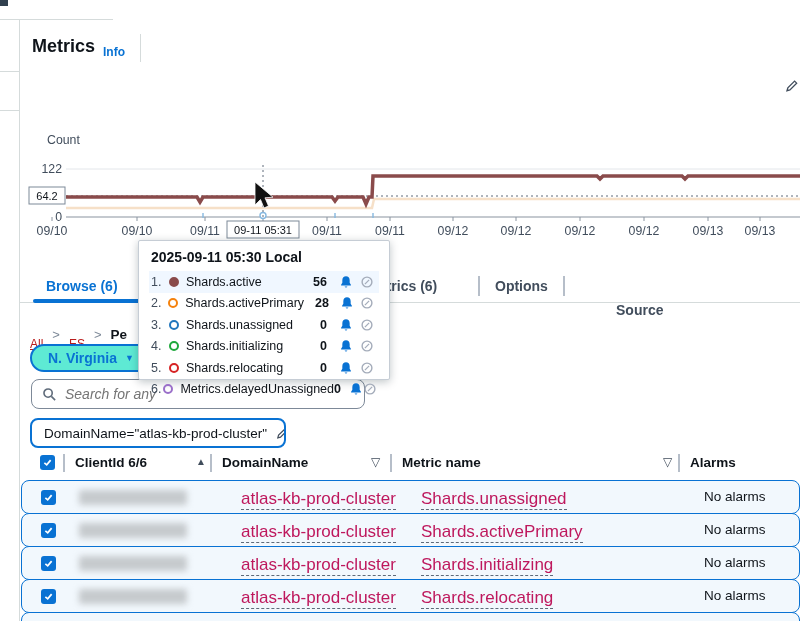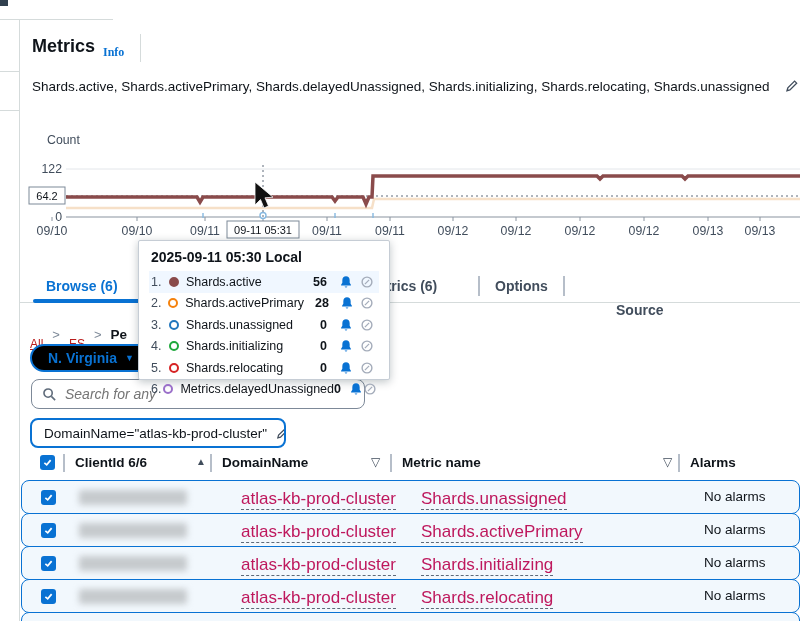--- a/index.html
+++ b/index.html
@@ -11,21 +11,21 @@
   .vline { background:#d5dbdb; width:1px; }
   .title { font-size:18px; font-weight:bold; color:#0f141a; }
   .info-link { font-size:12px; font-weight:bold; color:#0972d3; cursor:pointer; }
   .summary { font-size:13.5px; color:#0f141a; white-space:nowrap; }
   .tab { font-size:14px; font-weight:bold; color:#414d5c; cursor:pointer; }
   .tab.active { color:#0972d3; }
   .tabbar-underline { background:#0972d3; height:4px; border-radius:2px; }
   .crumb-link { font-size:12px; color:#b91c1c; text-decoration:underline; cursor:pointer;margin-top:19px; }
   .crumb-sep { font-size:13px; color:#7d8998; }
   .crumb-last { font-size:13.5px; font-weight:bold; color:#0f141a; }
-  .pill { border:2px solid #0972d3; border-radius:20px; background:#000000;
+  .pill { border:2px solid #0972d3; border-radius:20px; background:#5eead4;
           display:flex; align-items:center; gap:8px; padding:0 16px; height:28px;
           color:#0972d3; font-weight:bold; font-size:14px; cursor:pointer; }
   .searchbox { border:1.5px solid #7d8998; border-radius:8px; background:#fff;
                display:flex; align-items:center; padding:0 10px; gap:8px; }
   .searchbox input { border:none; outline:none; font-style:italic; font-size:14px;
                      color:#5f6b7a; width:100%; background:transparent;
                      font-family:"Liberation Sans", sans-serif; }
   .chip { border:2px solid #0972d3; border-radius:8px; background:#fff; height:30px;
           display:flex; align-items:stretch; overflow:hidden; }
   .chip-label { display:flex; align-items:center; padding:0 8px 0 12px; font-size:13.5px; color:#0f141a; white-space:nowrap; }
@@ -57,24 +57,23 @@
 
 <div id="screen">
 
   <div class="abs hline" style="left:0;top:19px;width:113px;"></div>
   <div class="abs vline" style="left:19px;top:19px;height:602px;"></div>
   <div class="abs hline" style="left:0;top:71px;width:19px;"></div>
   <div class="abs hline" style="left:0;top:110px;width:19px;"></div>
   <div class="abs" style="left:0;top:0;width:8px;height:6px;background:#31404f;"></div>
 
   <div class="abs title" style="left:32px;top:36px;">Metrics</div>
-  <div class="abs info-link" style="left:103px;top:45px;font-family:Liberation Serif, serif;">Info</div>
+  <div class="abs info-link" style="left:103px;top:45px;">Info</div>
   <div class="abs vline" style="left:140px;top:34px;height:28px;"></div>
 
-  <div class="abs summary" style="left:32px;top:79px;width:748px;overflow:hidden;">Shards.active, Shards.activePrimary, Shards.delayedUnassigned, Shards.initializing, Shards.relocating, Shards.unassigned</div>
   <span class="abs" style="left:784px;top:78px;">
     <svg width="15" height="15" viewBox="0 0 16 16">
         <path d="M3.2 13.6l.9-3.1 7.2-7.2 2.2 2.2-7.2 7.2-3.1.9z" fill="none" stroke="#414d5c" stroke-width="1.4"></path>
       </svg>
   </span>
 
   <div class="abs" style="left:19px;top:130px;width:781px;height:115px;">
     <svg width="781" height="115" viewBox="0 0 781 115">
       <text x="28" y="14" font-size="12.3" fill="#414d5c">Count</text>
       <line x1="47" y1="39" x2="781" y2="39" stroke="#e3e6ea" stroke-width="1"></line>

